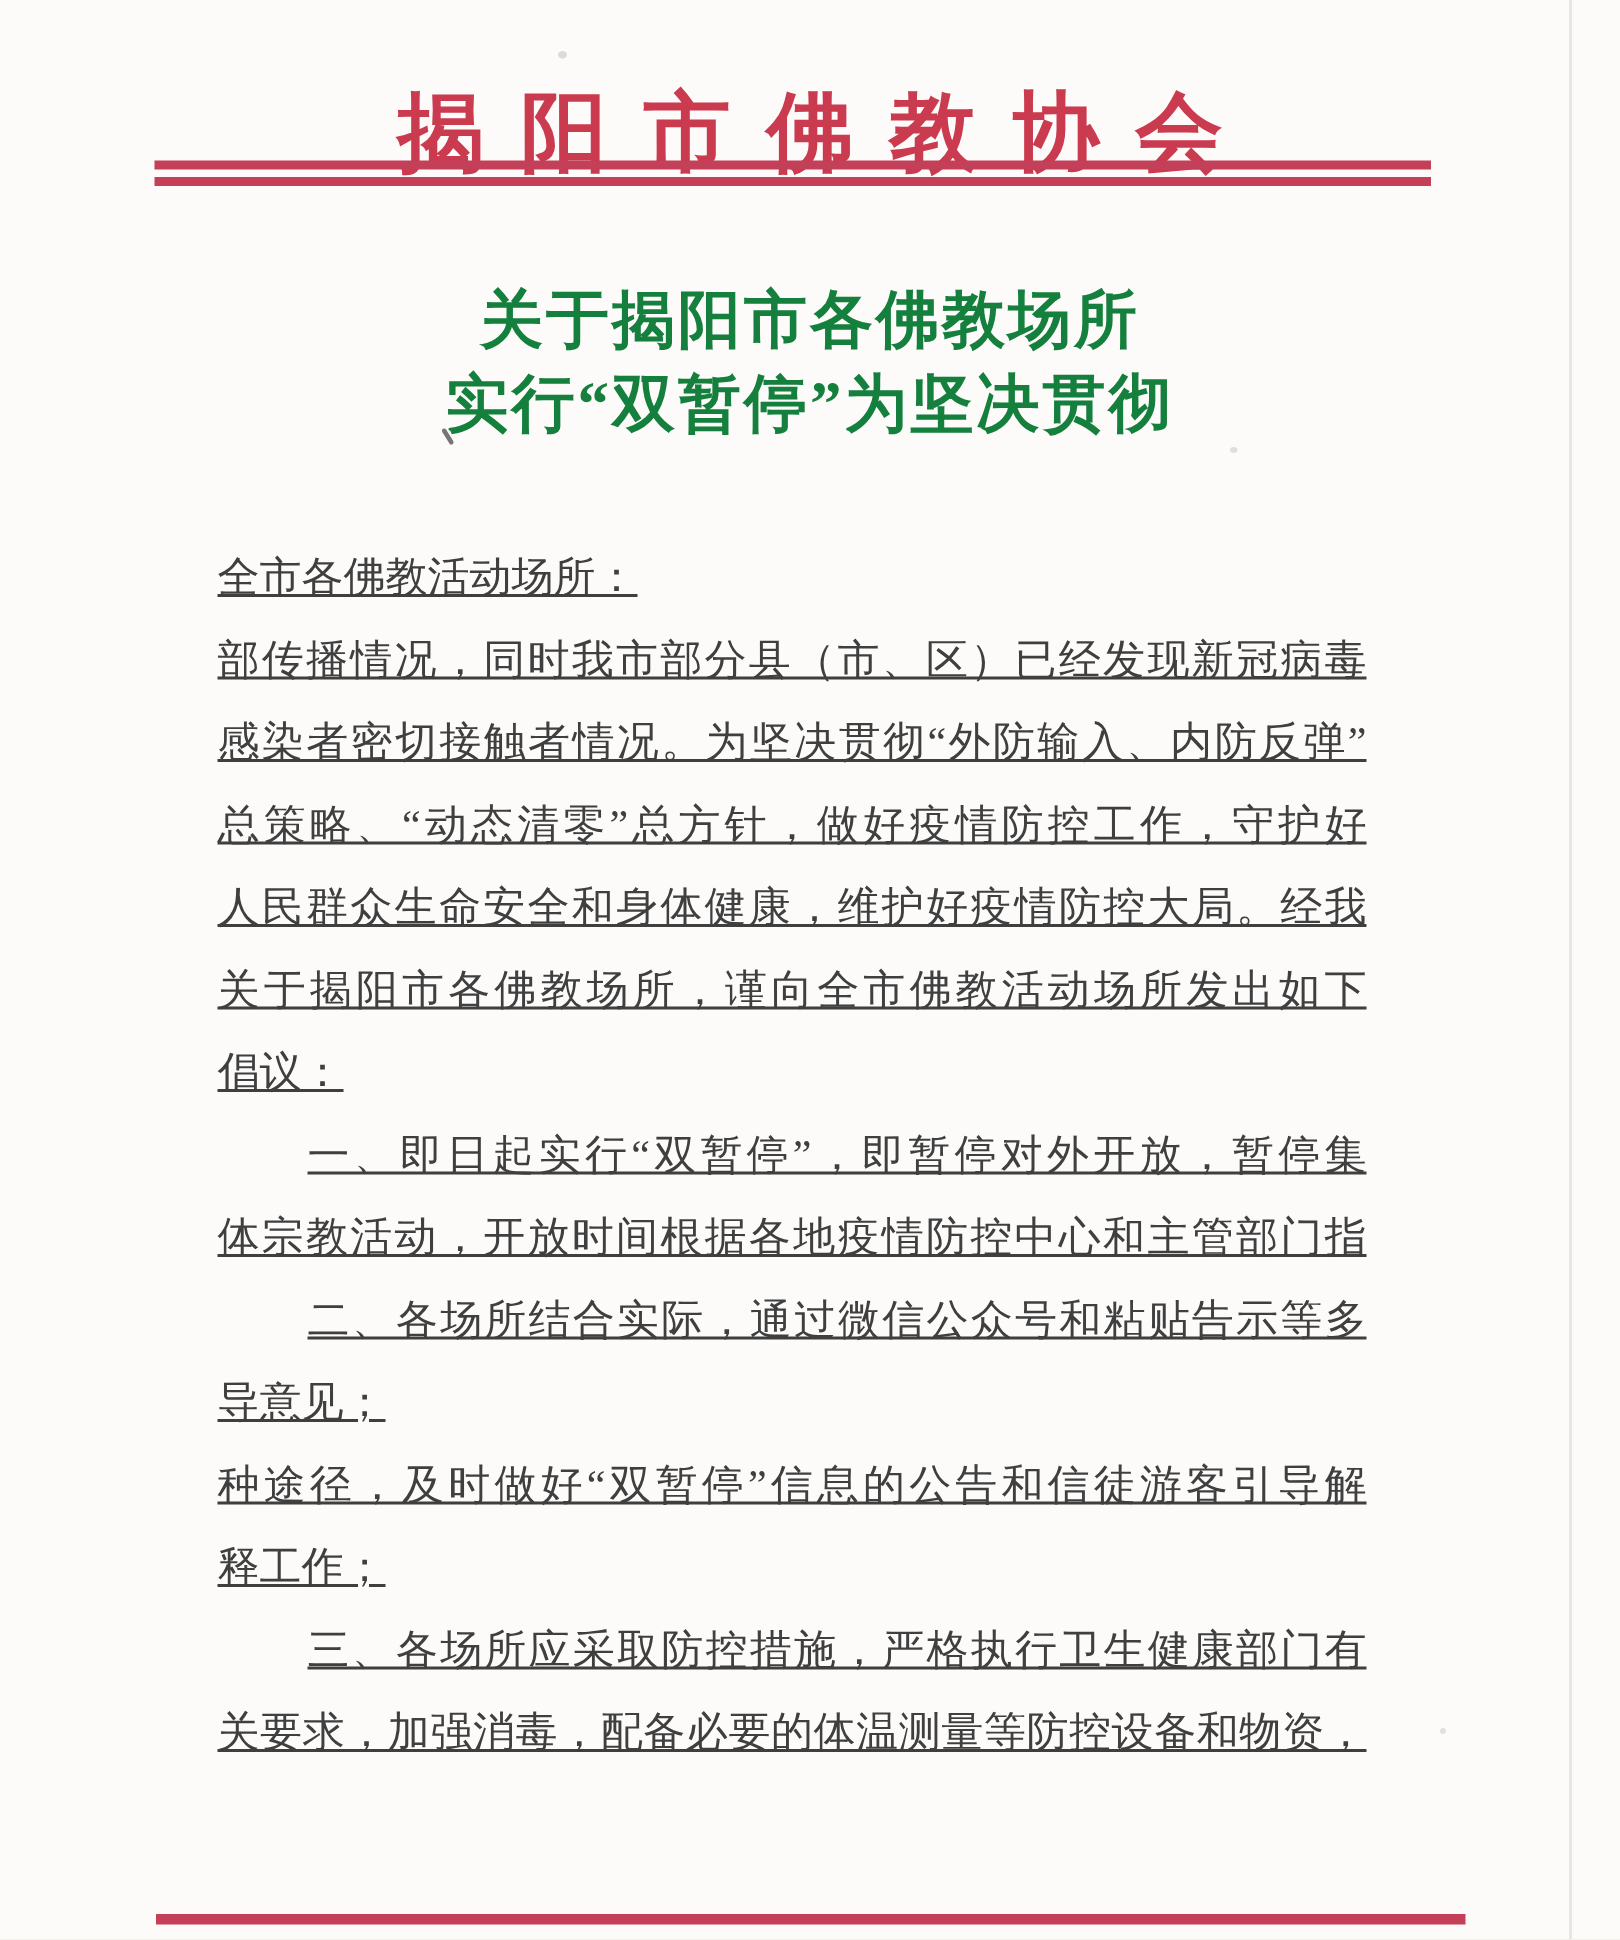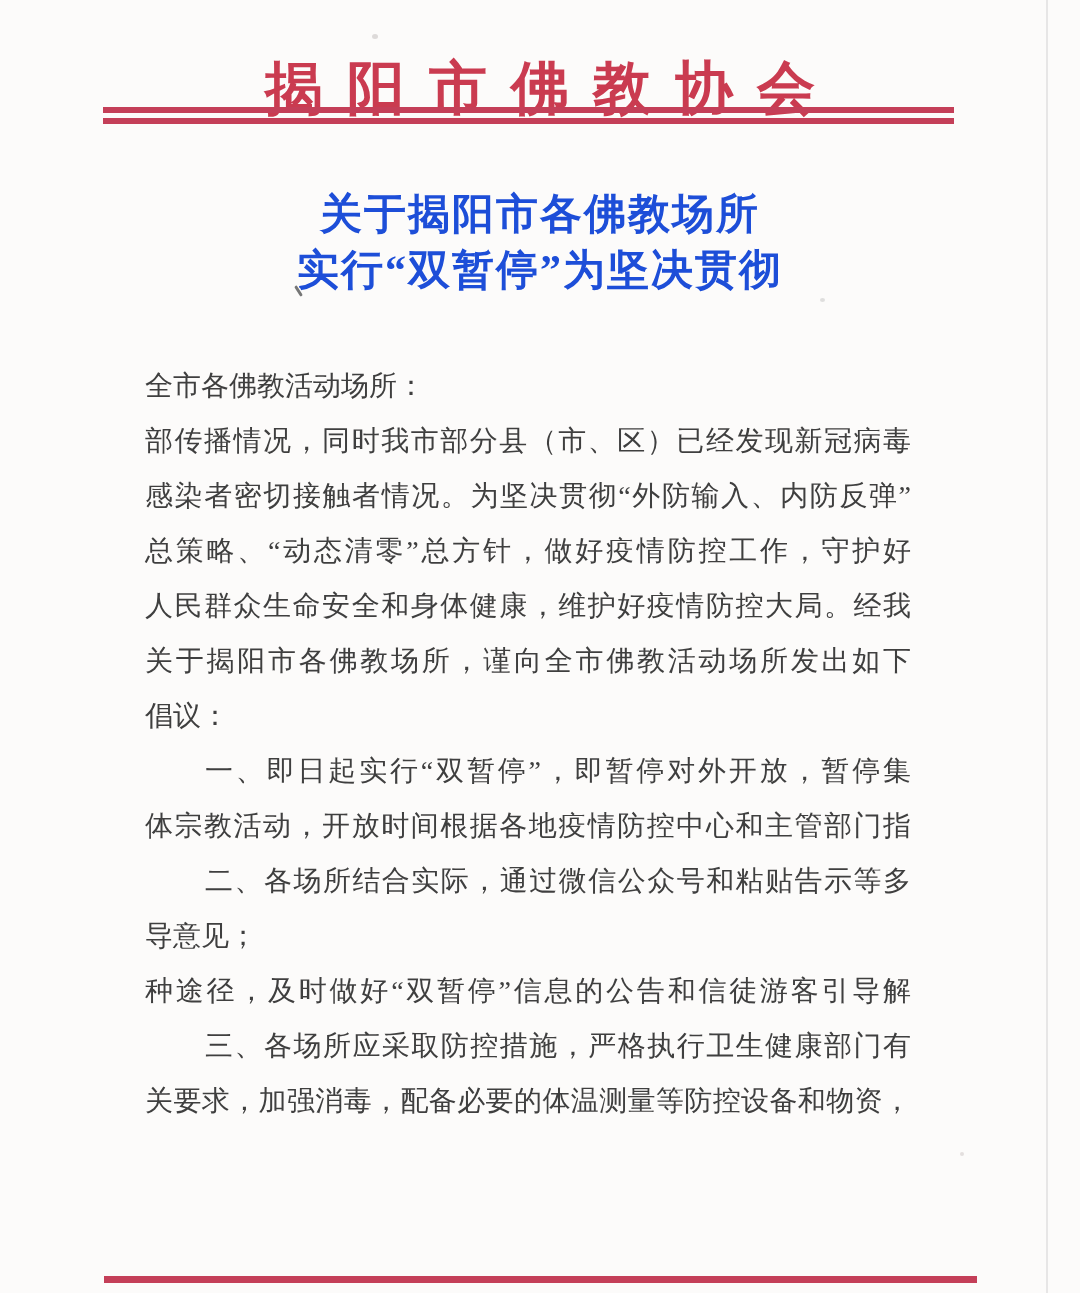--- a/index.html
+++ b/index.html
@@ -44,36 +44,37 @@
   }
   
   .doc-title {
     position: absolute;
     top: 186px;
     left: 0;
     width: 100%;
     text-align: center;
     font-size: 42px;
     font-weight: bold;
-    color: #1d4ed8;
+    color: #15803d;
     line-height: 56px;
     letter-spacing: 2px;
   }
   
   .body-block {
     position: absolute;
     top: 358px;
     left: 145px;
     width: 766px;
     font-size: 28px;
     line-height: 55px;
     color: #3f3f3f;
   }
   .line {
     white-space: nowrap;
+    text-decoration: underline;
   }
   .line.fill {
     white-space: normal;
     text-align: justify;
     text-align-last: justify;
   }
   .line.indent {
     text-indent: 60px;
   }
   
@@ -161,20 +162,21 @@
     <div class="line fill">感染者密切接触者情况。为坚决贯彻“外防输入、内防反弹”</div>
     <div class="line fill">总策略、“动态清零”总方针，做好疫情防控工作，守护好</div>
     <div class="line fill">人民群众生命安全和身体健康，维护好疫情防控大局。经我</div>
     <div class="line fill">关于揭阳市各佛教场所，谨向全市佛教活动场所发出如下</div>
     <div class="line">倡议：</div>
     <div class="line indent fill">一、即日起实行“双暂停”，即暂停对外开放，暂停集</div>
     <div class="line fill">体宗教活动，开放时间根据各地疫情防控中心和主管部门指</div>
     <div class="line indent fill">二、各场所结合实际，通过微信公众号和粘贴告示等多</div>
     <div class="line">导意见；</div>
     <div class="line fill">种途径，及时做好“双暂停”信息的公告和信徒游客引导解</div>
+    <div class="line">释工作；</div>
     <div class="line indent fill">三、各场所应采取防控措施，严格执行卫生健康部门有</div>
     <div class="line fill">关要求，加强消毒，配备必要的体温测量等防控设备和物资，</div>
   </div>
 
   <div class="bottom-rule"></div>
 
   <div class="scan-vline"></div>
 
 </div>
 

